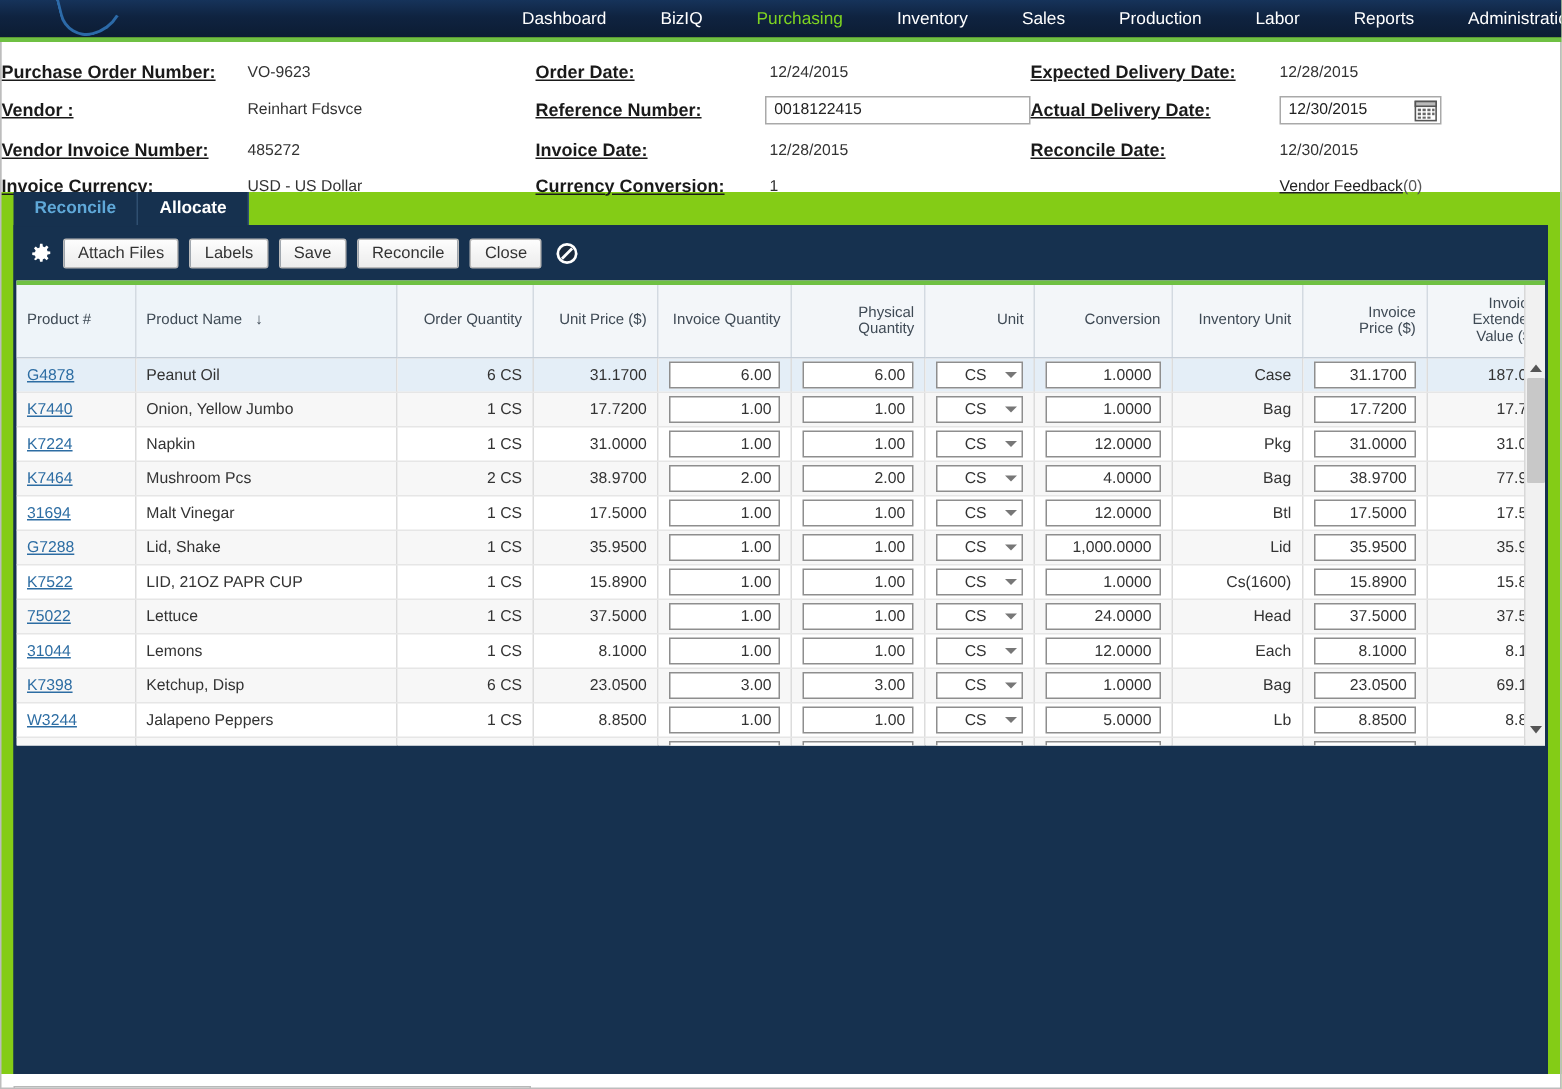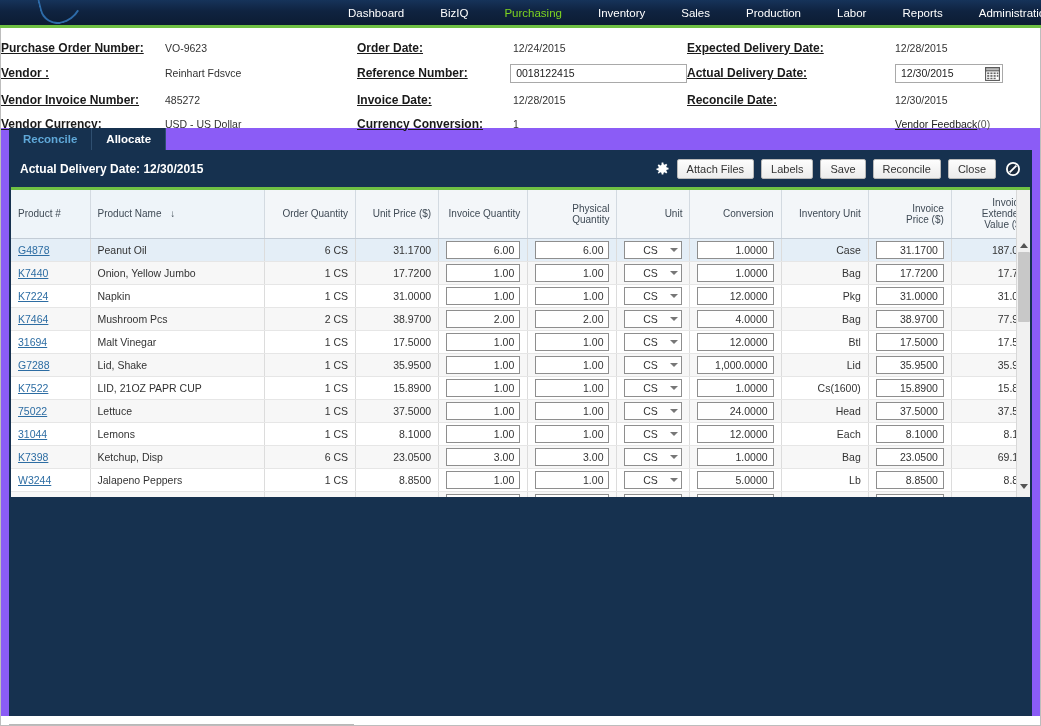--- a/index.html
+++ b/index.html
@@ -6,21 +6,21 @@
   * { box-sizing: border-box; }
   html, body {
     margin: 0; padding: 0;
     width: 1041px; height: 726px;
     overflow: hidden;
     background: #ffffff;
     font-family: "Liberation Sans", sans-serif;
     font-size: 11px;
     color: #222;
   }
-  .page { position: relative; width: 1041px; height: 726px; background:#8b5cf6; }
+  .page { position: relative; width: 1041px; height: 726px; background:#84cc16; }
 
   
   .topnav {
     position: relative;
     height: 28px;
     background: linear-gradient(180deg,#16335a 0%, #0f2340 45%, #0c1c33 100%);
     border-bottom: 3px solid #6fc043;
     display: flex;
     align-items: center;
     overflow: hidden;
@@ -53,21 +53,21 @@
     height: 100px;
     padding: 8px 0 0 0;
     background: #fff;
     border-left: 1px solid #c7c7c7;
     border-right: 1px solid #c7c7c7;
   }
   .srow { display: flex; height: 23px; align-items: center; }
   .cell { display: flex; align-items: center; }
   .c1 { width: 356px; justify-content: flex-start; padding-left: 0; }
   .c2 { width: 330px; }
-  .c3 { width: 340px; gap: 42px; }
+  .c3 { width: 340px; }
   .lbl {
     font-weight: bold; font-size: 12px; color: #1a1a1a;
     text-align: left; white-space: nowrap; text-decoration: underline;
   }
   .c1 .lbl { width: 158px; }
   .c2 .lbl { width: 150px; }
   .c3 .lbl { width: 160px; }
   .val { font-size: 10.5px; color: #333; padding-left: 6px; white-space: nowrap; }
   .txtbox {
     margin-left: 6px;
@@ -353,21 +353,21 @@
         <span class="val">12/28/2015</span>
       </div>
       <div class="cell c3">
         <span class="lbl">Reconcile Date:</span>
         <span class="val">12/30/2015</span>
       </div>
     </div>
 
     <div class="srow">
       <div class="cell c1">
-        <span class="lbl">Vendor Currency:</span>
+        <span class="lbl">Invoice Currency:</span>
         <span class="val">USD - US Dollar</span>
       </div>
       <div class="cell c2">
         <span class="lbl">Currency Conversion:</span>
         <span class="val">1</span>
       </div>
       <div class="cell c3">
         <span class="lbl" style="width:160px"></span>
         <span class="feedback">
           <a>Vendor Feedback</a><span class="cnt">(0)</span>
@@ -376,21 +376,20 @@
     </div>
   </div>
 
   <div class="tabstrip">
     <div class="tab">Reconcile</div>
     <div class="tab active">Allocate</div>
   </div>
 
   <div class="panel">
     <div class="panel-head">
-      <div class="panel-title">Actual Delivery Date: 12/30/2015</div>
       <div class="toolbar">
         <svg class="gear-icon" viewBox="0 0 16 16">
           <path fill="#ffffff" d="M8 5.2A2.8 2.8 0 1 0 8 10.8 2.8 2.8 0 1 0 8 5.2zm0 1.7a1.1 1.1 0 1 1 0 2.2 1.1 1.1 0 0 1 0-2.2z"></path>
           <path fill="#ffffff" d="M7.1 0.6h1.8l.25 1.9 1.25.52 1.5-1.18 1.27 1.27-1.18 1.5.52 1.25 1.9.25v1.8l-1.9.25-.52 1.25 1.18 1.5-1.27 1.27-1.5-1.18-1.25.52-.25 1.9H7.1l-.25-1.9-1.25-.52-1.5 1.18L2.83 11.6l1.18-1.5-.52-1.25-1.9-.25V6.8l1.9-.25.52-1.25-1.18-1.5L4.1 2.53l1.5 1.18 1.25-.52z"></path>
         </svg>
         <button class="tbtn">Attach Files</button>
         <button class="tbtn">Labels</button>
         <button class="tbtn">Save</button>
         <button class="tbtn">Reconcile</button>
         <button class="tbtn">Close</button>

